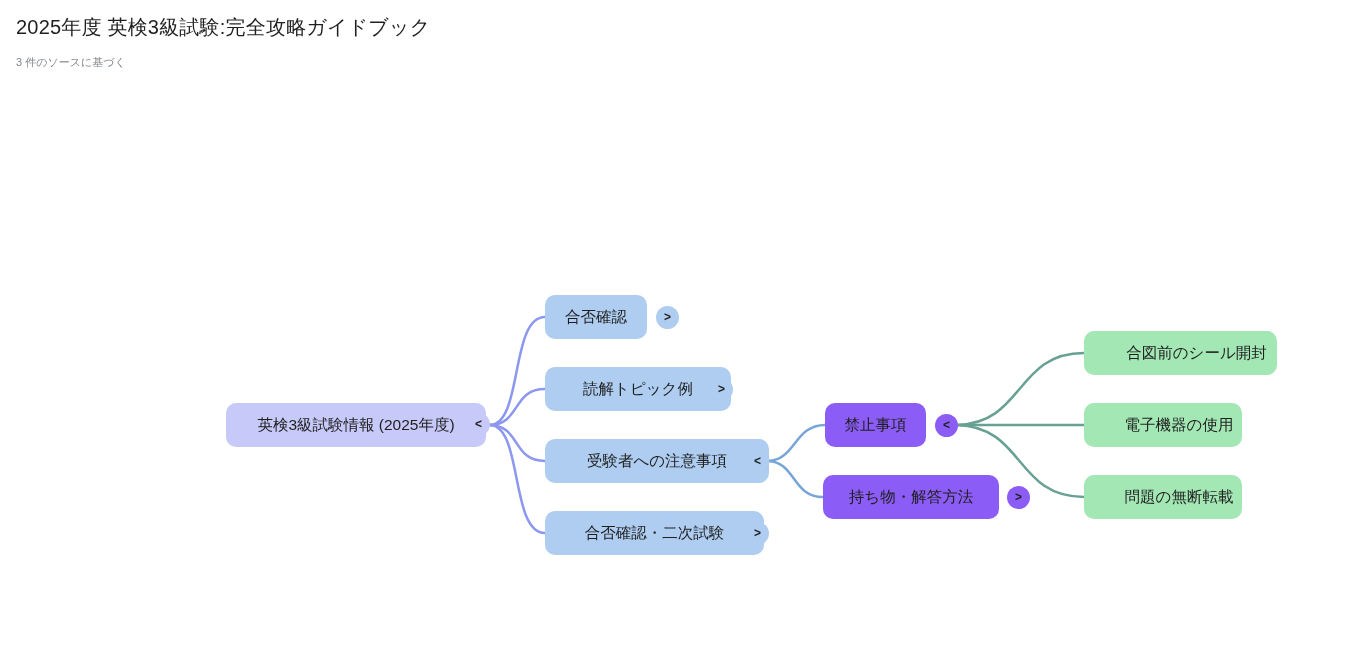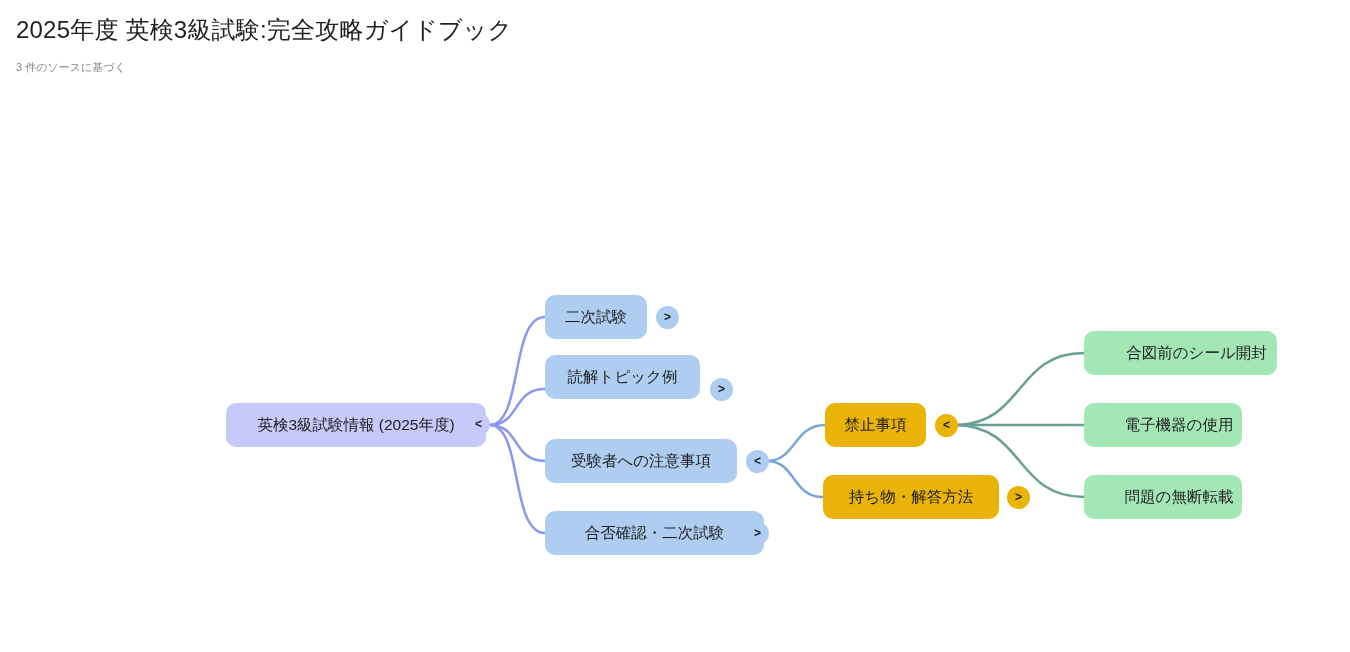--- a/index.html
+++ b/index.html
@@ -5,21 +5,21 @@
   * { margin: 0; padding: 0; box-sizing: border-box; }
   html, body {
     width: 1350px; height: 652px;
     background: #ffffff;
     font-family: "Liberation Sans", "DejaVu Sans", sans-serif;
     overflow: hidden;
     position: relative;
   }
   .header { position: absolute; left: 16px; top: 14px; }
   .title {
-    font-size: 24px;
+    font-size: 20px;
     font-weight: 400;
     color: #1f1f1f;
     letter-spacing: 0.2px;
     white-space: nowrap;
   }
   .subtitle {
     margin-top: 14px;
     font-size: 11px;
     color: #80868b;
     white-space: nowrap;
@@ -34,21 +34,21 @@
     text-align: center;
     border-radius: 10px;
     font-size: 15.5px;
     color: #1f1f1f;
     white-space: nowrap;
     cursor: pointer;
     user-select: none;
   }
   .lvl-root { background: #c7c9f8; }
   .lvl-1    { background: #aecdf0; }
-  .lvl-2    { background: #eab308; }
+  .lvl-2    { background: #8b5cf6; }
   .lvl-3    { background: #a2e7b4; padding-left: 32px; }
   .toggle {
     position: absolute;
     width: 23px; height: 23px;
     border-radius: 50%;
     text-align: center;
     line-height: 23px;
     font-size: 12px;
     font-weight: 600;
     color: #202124;
@@ -72,27 +72,27 @@
     <path d="M768,461 C796,462 792,497 823,497" stroke="#78a5d8"></path>
 
     <path d="M957,425 C1025,423 1015,353 1084,353" stroke="#68a094"></path>
     <path d="M957,425 L1084,425" stroke="#68a094"></path>
     <path d="M957,425 C1025,427 1015,497 1084,497" stroke="#68a094"></path>
   </svg>
 
   <div class="node lvl-root" style="left:197px; top:403px; width:260px;margin-left:29px;">英検3級試験情報 (2025年度)</div>
   <div class="toggle lvl-root" style="left:467px; top:413px;">&lt;</div>
 
-  <div class="node lvl-1" style="left:545px; top:295px; width:102px;">二次試験</div>
+  <div class="node lvl-1" style="left:545px; top:295px; width:102px;">合否確認</div>
   <div class="toggle lvl-1" style="left:656px; top:306px;">&gt;</div>
 
-  <div class="node lvl-1" style="left:545px; top:355px; width:155px;">読解トピック例</div>
+  <div class="node lvl-1" style="left:545px; top:367px; width:186px;">読解トピック例</div>
   <div class="toggle lvl-1" style="left:710px; top:378px;">&gt;</div>
 
-  <div class="node lvl-1" style="left:545px; top:439px; width:192px;">受験者への注意事項</div>
+  <div class="node lvl-1" style="left:545px; top:439px; width:224px;">受験者への注意事項</div>
   <div class="toggle lvl-1" style="left:746px; top:450px;">&lt;</div>
 
   <div class="node lvl-1" style="left:545px; top:511px; width:219px;">合否確認・二次試験</div>
   <div class="toggle lvl-1" style="left:746px; top:522px;">&gt;</div>
 
   <div class="node lvl-2" style="left:825px; top:403px; width:101px;">禁止事項</div>
   <div class="toggle lvl-2" style="left:935px; top:414px;">&lt;</div>
 
   <div class="node lvl-2" style="left:823px; top:475px; width:176px;">持ち物・解答方法</div>
   <div class="toggle lvl-2" style="left:1007px; top:486px;">&gt;</div>

